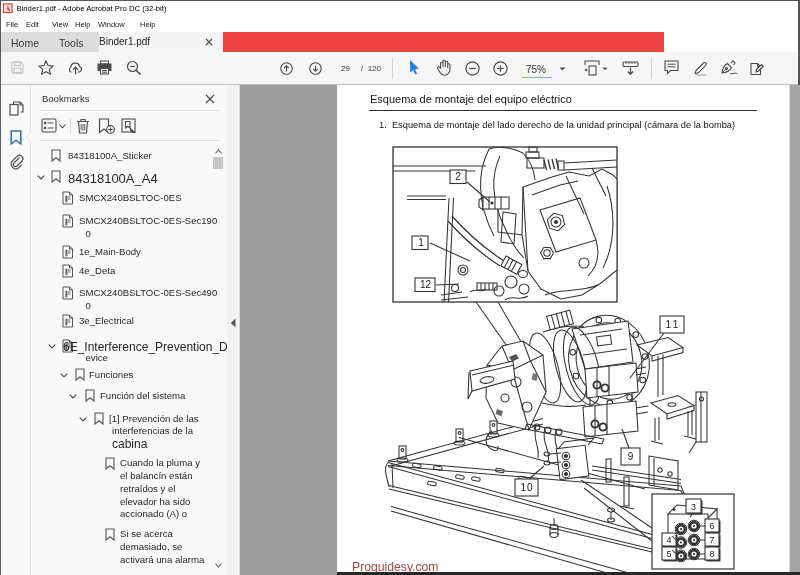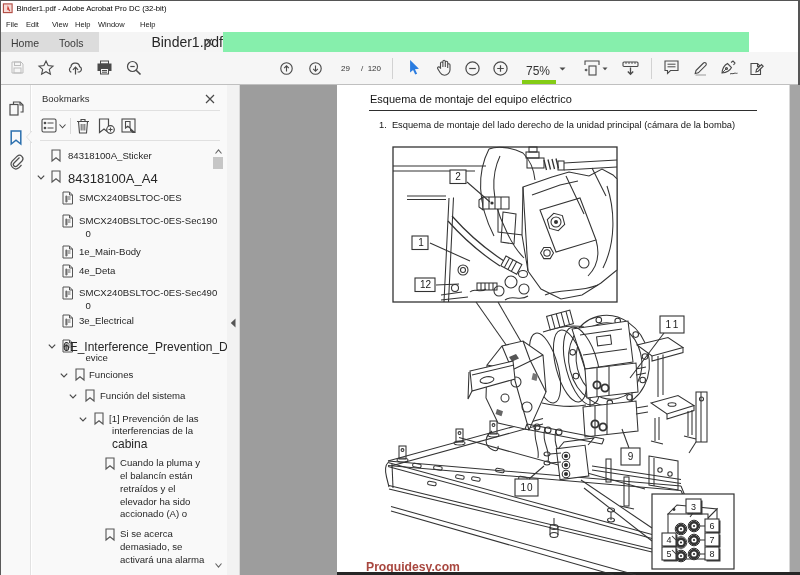--- a/index.html
+++ b/index.html
@@ -1,21 +1,21 @@
 <!DOCTYPE html>
 <html><head><meta charset="utf-8">
 <style>
 *{margin:0;padding:0;box-sizing:border-box}
 html,body{width:800px;height:575px;overflow:hidden;font-family:"Liberation Sans",sans-serif;background:#fff}
 .abs{position:absolute}
 #titlebar{position:absolute;left:0;top:0;width:701px;height:18px;background:#fff;font-size:11px;color:#0a0a0a}
 #menubar{position:absolute;left:0;top:18px;width:800px;height:14px;background:#fff;font-size:11px;color:#1a1a1a}
-#tabbar{position:absolute;left:0;top:32px;width:749px;height:20px;background:#86efac}
+#tabbar{position:absolute;left:0;top:32px;width:664px;height:20px;background:#ef4444}
 #tabbar .leftgray{position:absolute;left:0;top:0;width:99px;height:20px;background:#dcdcdc}
-#activetab{position:absolute;left:99px;top:0;width:124px;height:20px;background:#f5f5f5;font-size:14px;color:#262626;text-align:right;line-height:20px}
+#activetab{position:absolute;left:99px;top:0;width:124px;height:20px;background:#f5f5f5;font-size:10px;color:#262626;text-align:left;line-height:20px}
 #toolbar{position:absolute;left:0;top:52px;width:800px;height:33px;background:#f6f6f6;border-bottom:1px solid #c0c0c0}
 #rail{position:absolute;left:0;top:85px;width:31px;height:490px;background:#f9f9f9;border-right:1px solid #e2e2e2}
 #panel{position:absolute;left:32px;top:85px;width:195px;height:490px;background:#f9f9f9}
 #divider{position:absolute;left:227px;top:85px;width:13px;height:490px;background:#f2f2f2}
 #content{position:absolute;left:240px;top:85px;width:560px;height:490px;background:#9d9d9d}
 #page{position:absolute;left:97px;top:0;width:452px;height:490px;background:#fff}
 #rscroll{position:absolute;left:549px;top:0;width:11px;height:490px;background:#a5a5a5;border-left:1px solid #d8d8d8}
 .t{position:absolute;white-space:nowrap}
 svg{position:absolute;overflow:visible}
 text.small{font-size:9px !important}
@@ -101,21 +101,21 @@
 
   <svg style="left:465px;top:9px" width="15" height="15" viewBox="0 0 15 15" fill="none" stroke="#4a4a4a" stroke-width="1.2">
       <circle cx="7.5" cy="7.5" r="6.6"></circle>
       <path d="M4.2 7.5 H10.8"></path>
     </svg>
 
   <svg style="left:493px;top:9px" width="15" height="15" viewBox="0 0 15 15" fill="none" stroke="#4a4a4a" stroke-width="1.2">
       <circle cx="7.5" cy="7.5" r="6.6"></circle>
       <path d="M4.2 7.5 H10.8 M7.5 4.2 V10.8"></path>
     </svg>
-  <span class="t" style="left:522px;top:12px;font-size:12px;color:#333;border-bottom:4px solid #84cc16;padding:0 6px 2px 4px">75%</span>
+  <span class="t" style="left:522px;top:12px;font-size:10px;color:#333;border-bottom:1px solid #84cc16;padding:0 6px 2px 4px">75%</span>
   <svg style="left:559px;top:15px" width="7" height="4" viewBox="0 0 7 4">
       <path d="M0.5 0.5 L3.5 3.5 L6.5 0.5 Z" fill="#4a4a4a"></path>
     </svg>
 
   <svg style="left:584px;top:8px" width="16" height="16" viewBox="0 0 16 16" fill="none" stroke="#4a4a4a" stroke-width="1.1">
       <path d="M1 5 V1 H15 V5"></path>
       <rect x="5" y="6" width="7" height="9"></rect>
       <path d="M1 10 H3.5 M2.5 8.8 L1.2 10 L2.5 11.2"></path>
     </svg>
   <svg style="left:602px;top:15px" width="6" height="4" viewBox="0 0 6 4">
@@ -330,21 +330,21 @@
       <path d="M5.5 0.5 L0.8 5 L5.5 9.5 Z" fill="#555"></path>
     </svg>
 </div>
 <div id="content">
     <div id="page"></div>
     <div id="rscroll"></div>
   </div>
 <div class="t" style="left:370px;top:92.5px;font-size:11px;color:#141414">Esquema de montaje del equipo eléctrico</div>
 <div class="abs" style="left:369px;top:109.5px;width:388px;height:1.6px;background:#2e2e2e"></div>
 <div class="t" style="left:379px;top:119.5px;font-size:9.3px;color:#141414">1.&nbsp; Esquema de montaje del lado derecho de la unidad principal (cámara de la bomba)</div>
-<div class="t" style="left:366px;top:560px;font-size:12.2px;font-weight:bold;color:#a8473f">Proguidesy.com</div>
+<div class="t" style="left:352px;top:560px;font-size:12.2px;font-weight:normal;color:#a8473f">Proguidesy.com</div>
 <div class="abs" style="left:337px;top:571.5px;width:463px;height:3.5px;background:#262626"></div>
 <svg id="draw" style="left:0;top:0" width="800" height="575" viewBox="0 0 800 575" fill="none" stroke="#333" stroke-width="1.05">
 <rect x="393" y="147" width="224" height="155" stroke-width="1.3"></rect>
 <path d="M476,302 L509,349"></path>
     <path d="M498,302 L527,352"></path>
 <path d="M393,166 H486"></path>
     <path d="M393,171 H475"></path>
 <path d="M489,149 C477,172 477,203 494,236"></path>
 <path d="M500,156 C491,175 491,200 505,228"></path>
 <path d="M489,149 C497,146 512,147 523,153"></path>

